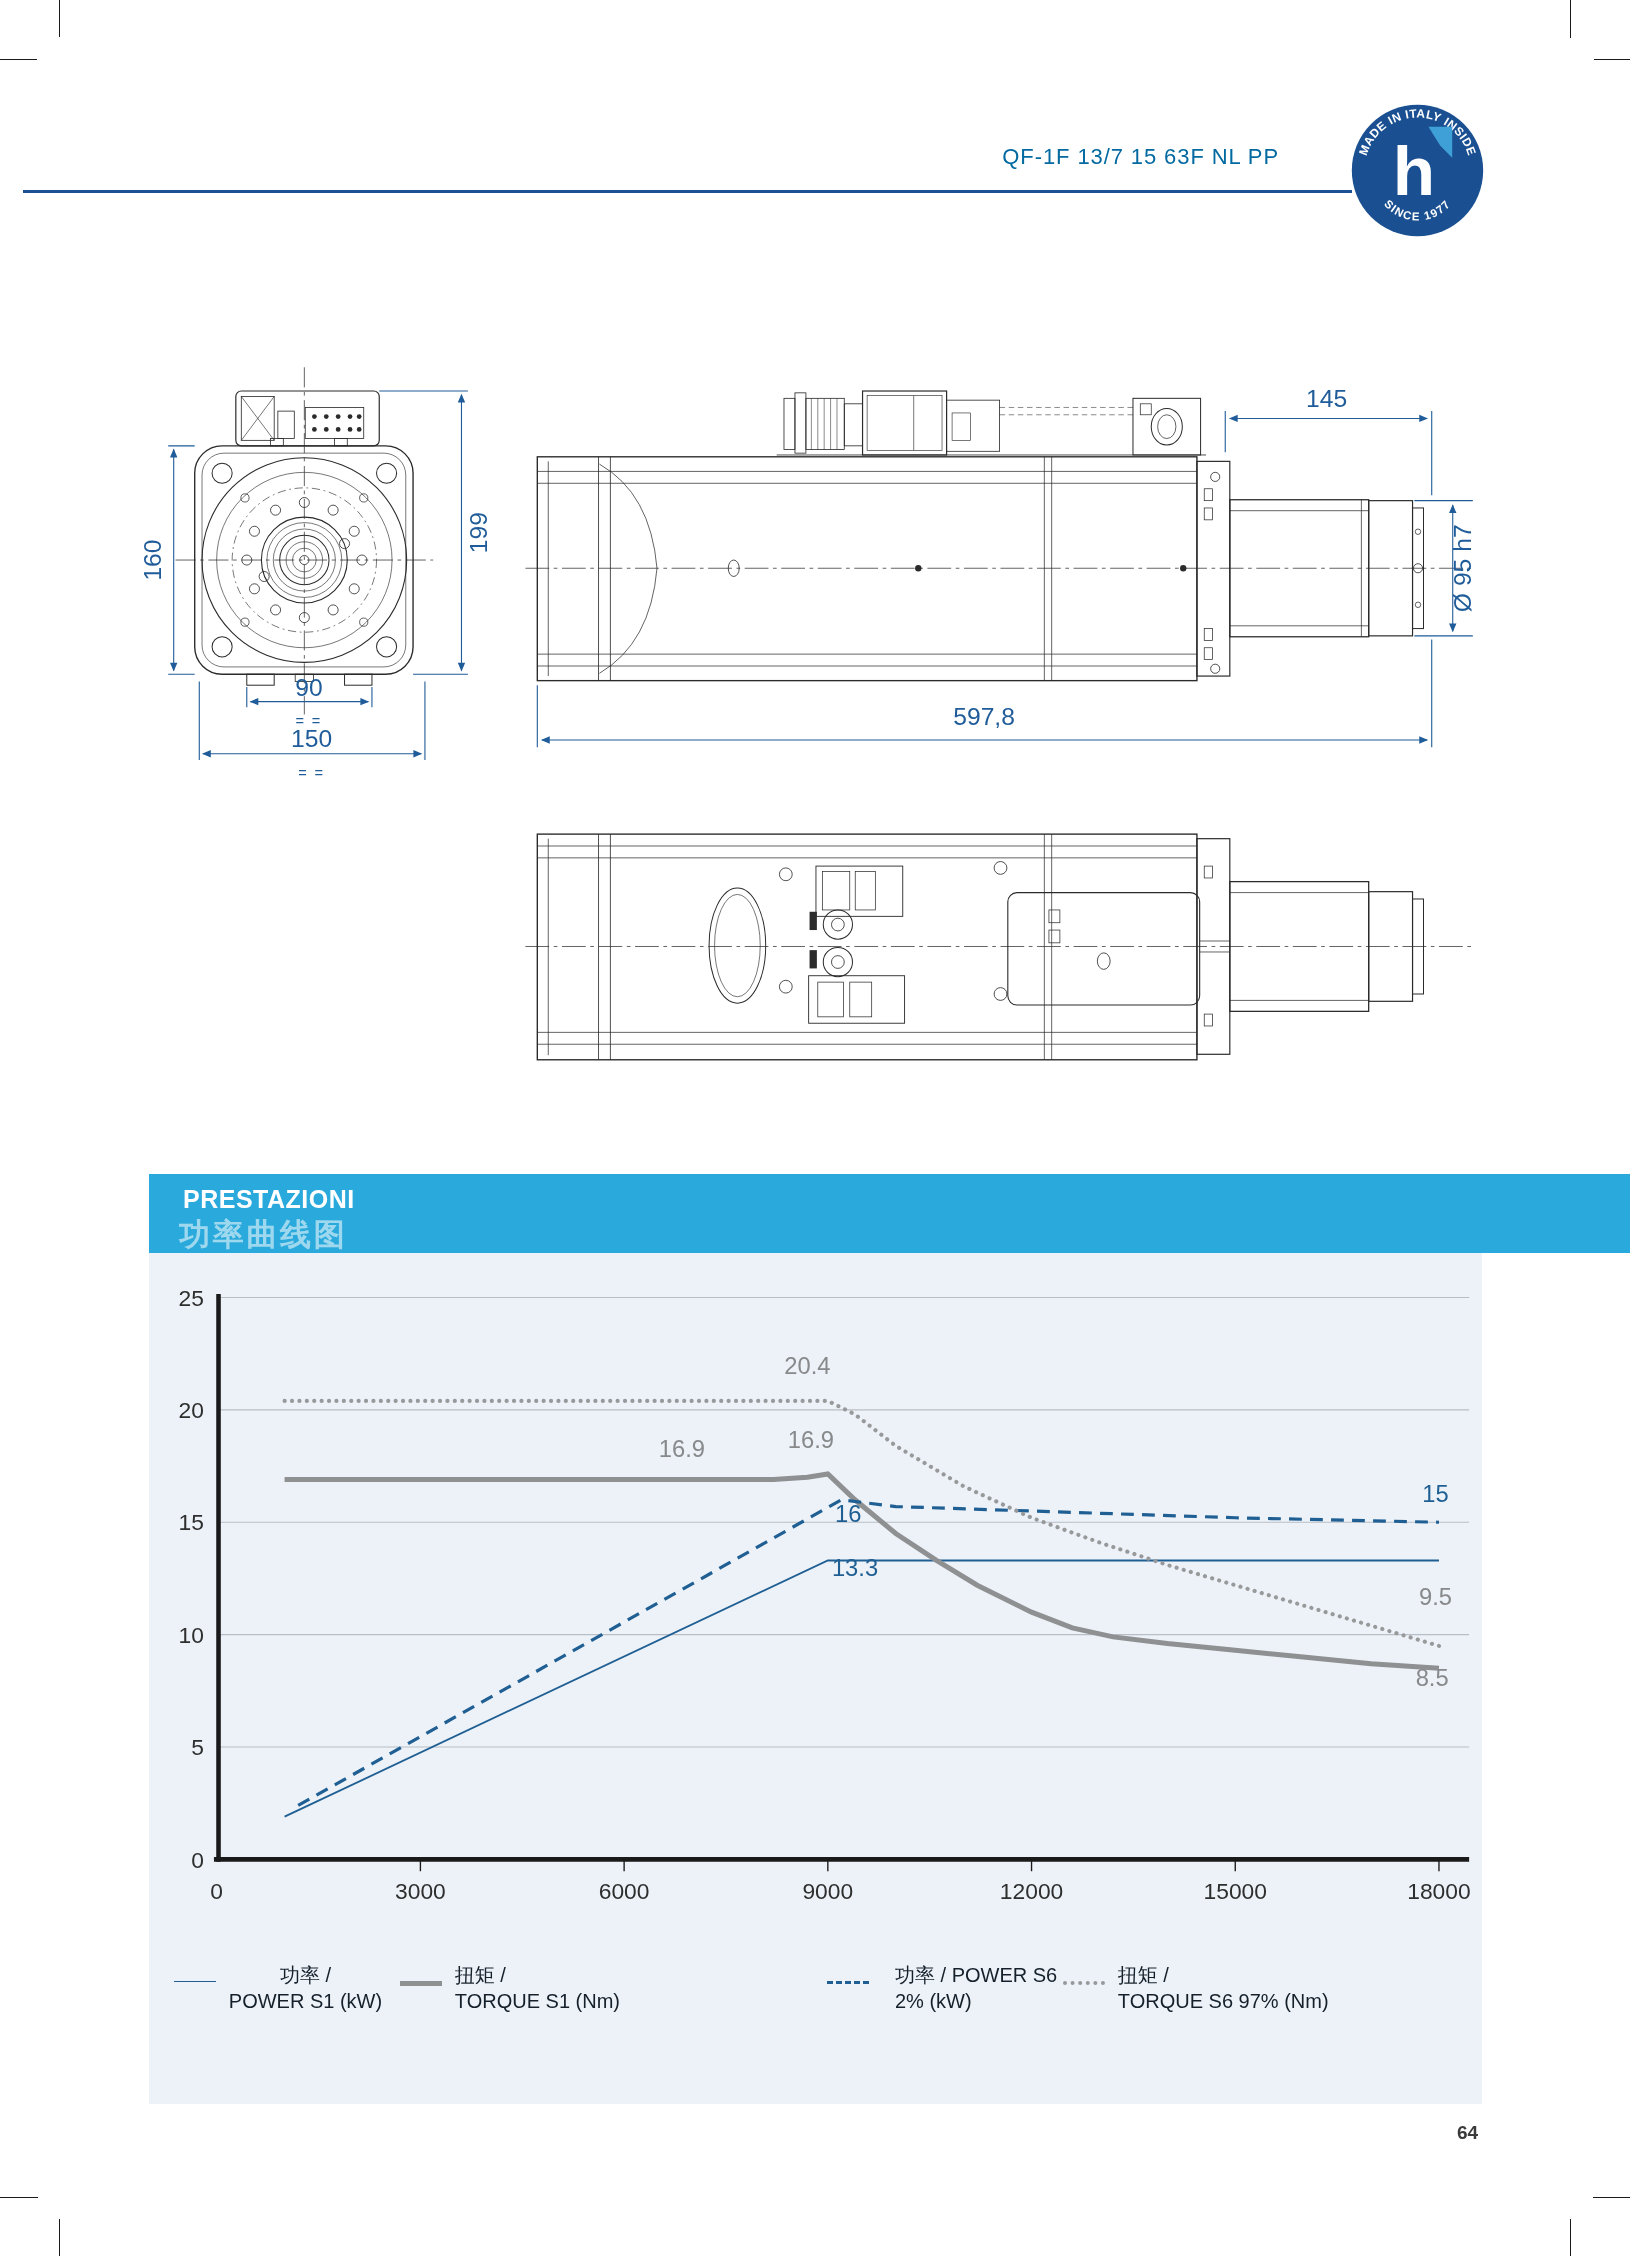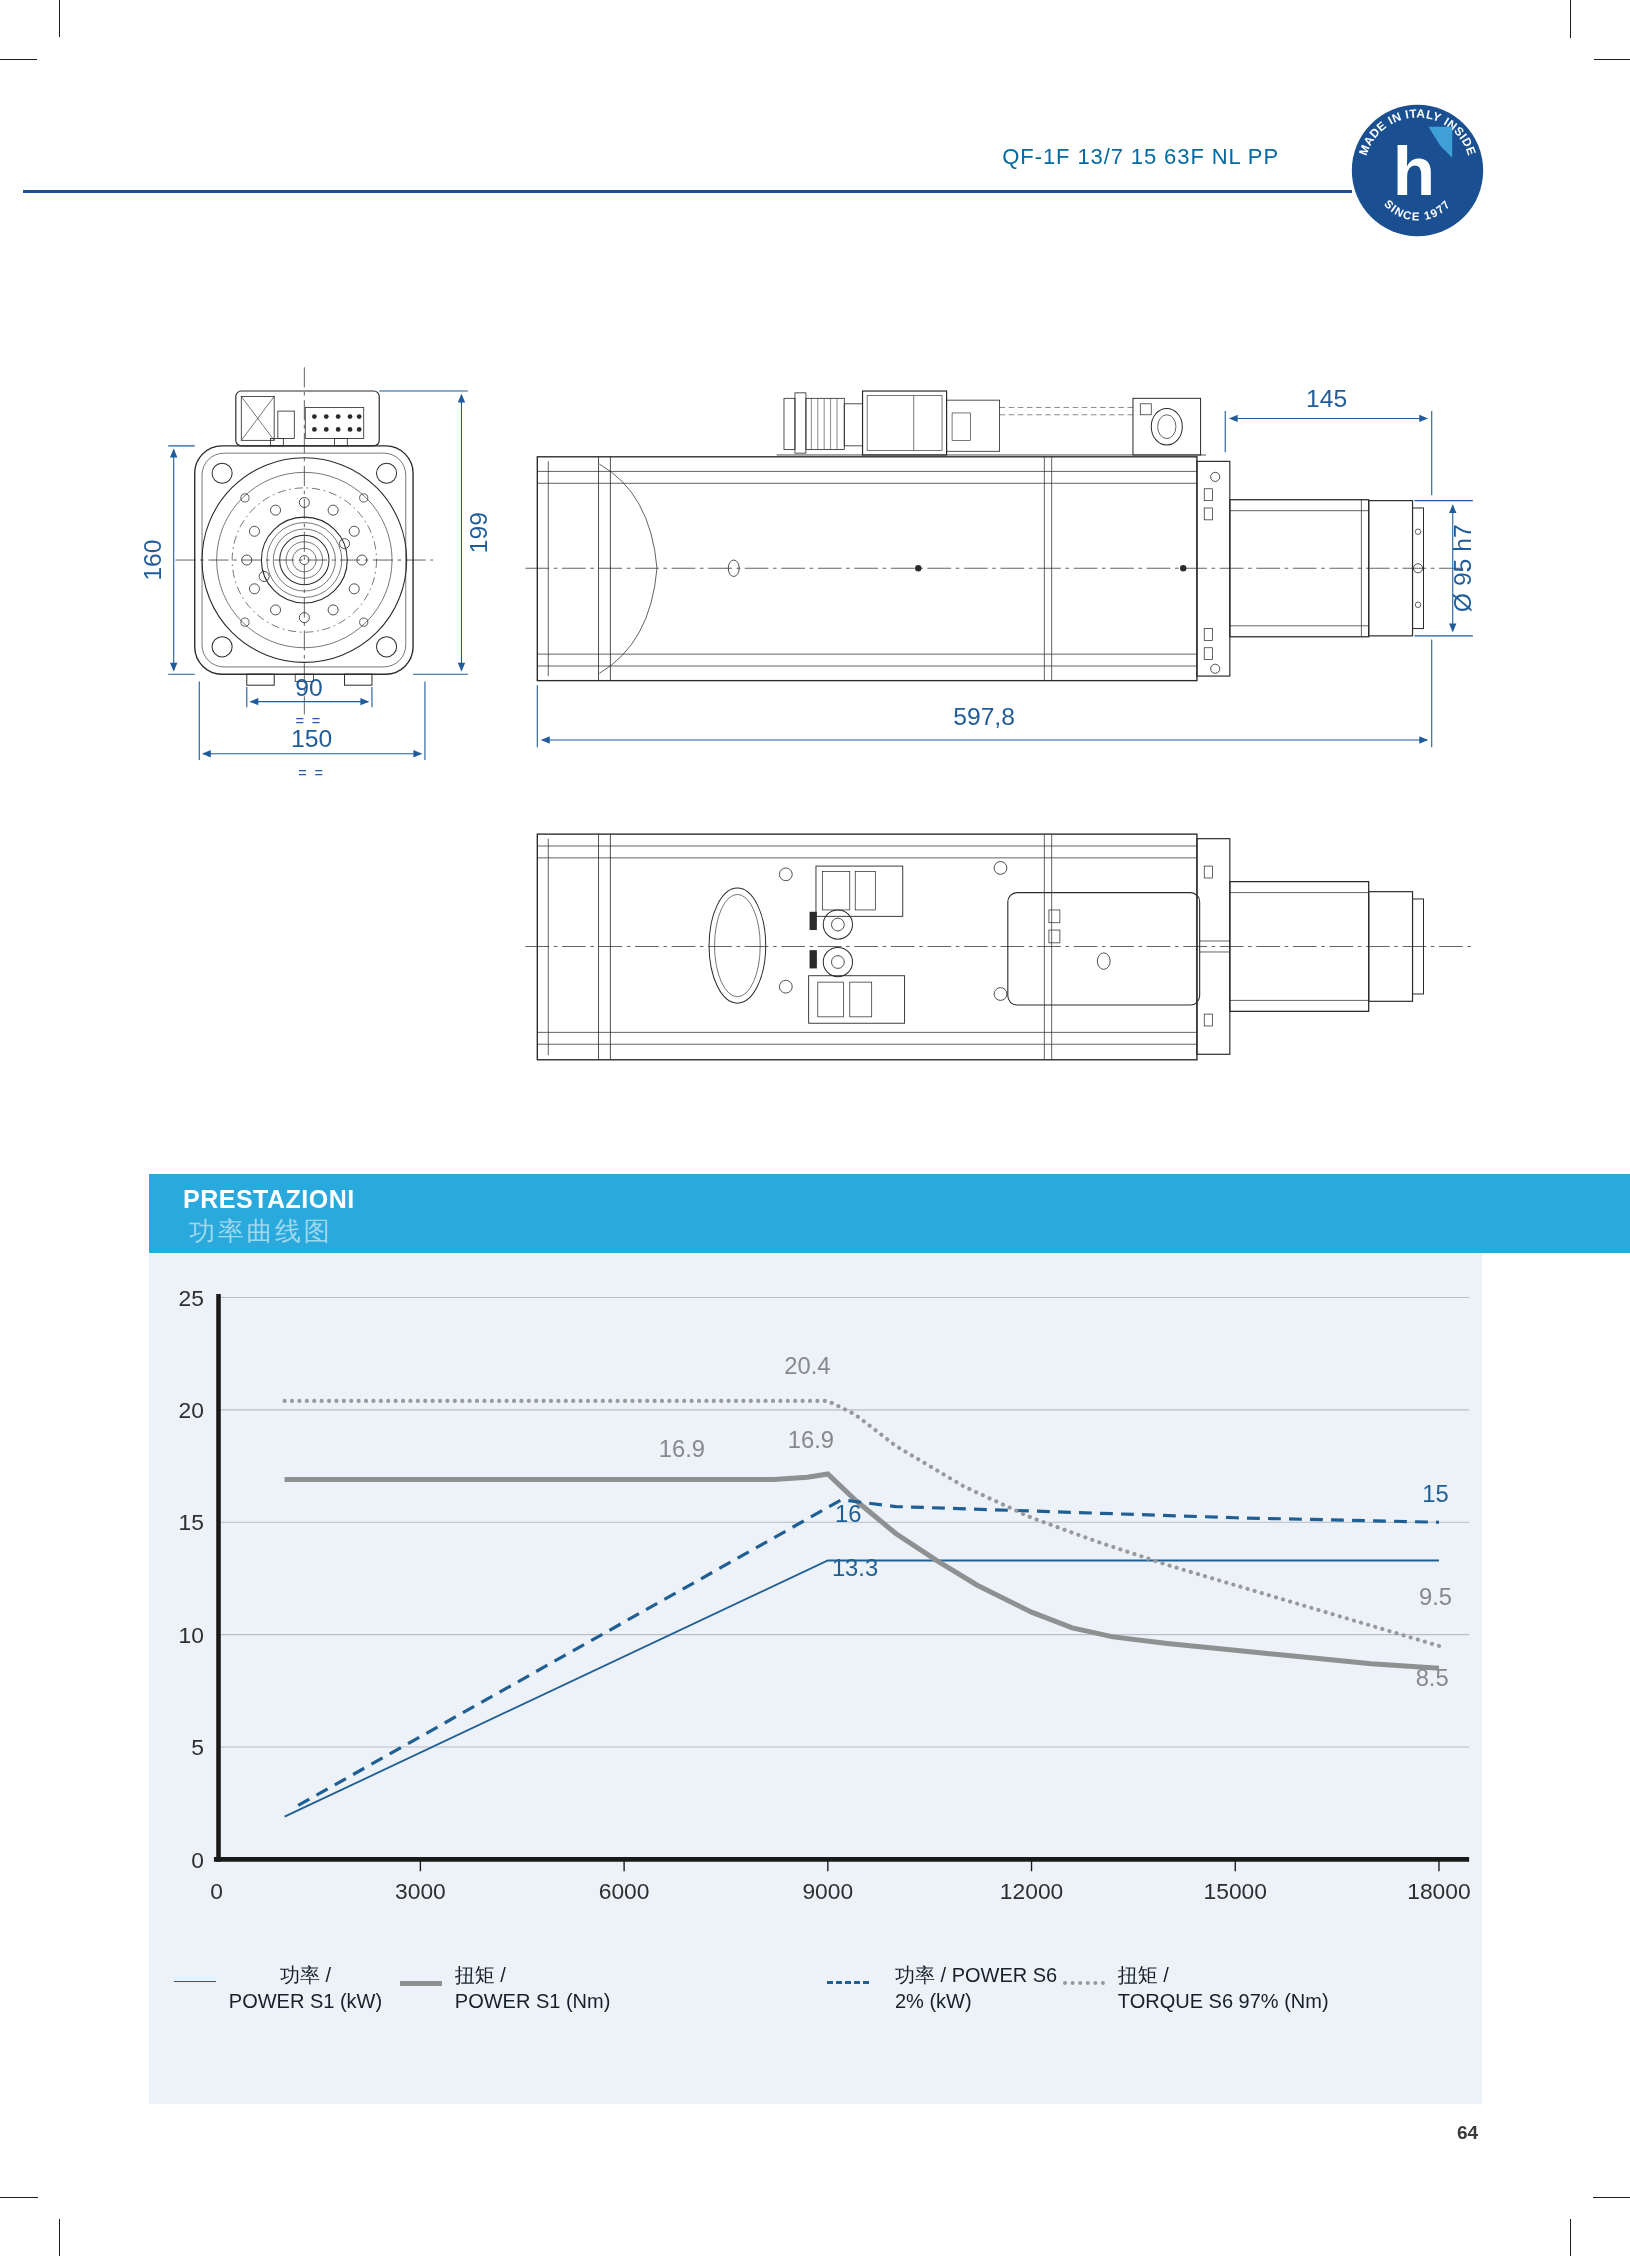--- a/index.html
+++ b/index.html
@@ -9,21 +9,21 @@
   
   .cropmark{position:absolute;background:#1a1a1a;}
   
   #header-title{position:absolute;top:144px;right:352px;font-size:22px;letter-spacing:0.9px;
       color:#0369a1;font-weight:400;}
   #header-rule{position:absolute;left:23px;top:190px;width:1329px;height:2.7px;background:#1b5193;}
   
   #chart-panel{position:absolute;left:149px;top:1174px;width:1333px;height:930px;background:#edf2f8;}
   #chart-titlebar{position:absolute;left:149px;top:1174px;width:1552px;height:79px;background:#29a9dc;}
   #chart-title{position:absolute;left:34px;top:11px;color:#ffffff;font-size:25px;font-weight:700;letter-spacing:0.5px;}
-  #chart-subtitle{position:absolute;left:40px;top:40px;color:rgba(255,255,255,.55);font-size:26px;font-weight:400;letter-spacing:2.7px;}
+  #chart-subtitle{position:absolute;left:30px;top:40px;color:rgba(255,255,255,.55);font-size:31px;font-weight:700;letter-spacing:2.7px;}
   
   .legend-item{position:absolute;display:flex;gap:12.8px;align-items:flex-start;}
   .sw{width:42px;height:0;margin-top:18.3px;}
   .sw-solid-thin{border-top:1.8px solid #1f5f93;}
   .sw-solid-thick{border-top:5.5px solid #8e9092;}
   .sw-dashed{border-top:3.7px dashed #1f5f93;}
   .sw-dotted{border-top:4.6px dotted #97999b;}
   .legend-text{font-size:20px;line-height:25.6px;color:#15202b;}
   
   #page-number{position:absolute;left:1457px;top:2122px;font-size:19px;font-weight:700;color:#3a3a3a;}
@@ -316,21 +316,21 @@
     <div class="sw sw-solid-thin"></div>
     <div class="legend-text">
       <div>功率 /</div>
       <div>POWER S1 (kW)</div>
     </div>
   </div>
   <div class="legend-item" style="left:400px;top:1963px;">
     <div class="sw sw-solid-thick"></div>
     <div class="legend-text">
       <div>扭矩 /</div>
-      <div>POWER S1 (Nm)</div>
+      <div>TORQUE S1 (Nm)</div>
     </div>
   </div>
   <div class="legend-item" style="left:827px;top:1963px;gap:26px;">
     <div class="sw sw-dashed"></div>
     <div class="legend-text">
       <div>功率 / POWER S6</div>
       <div>2% (kW)</div>
     </div>
   </div>
   <div class="legend-item" style="left:1063px;top:1963px;">

